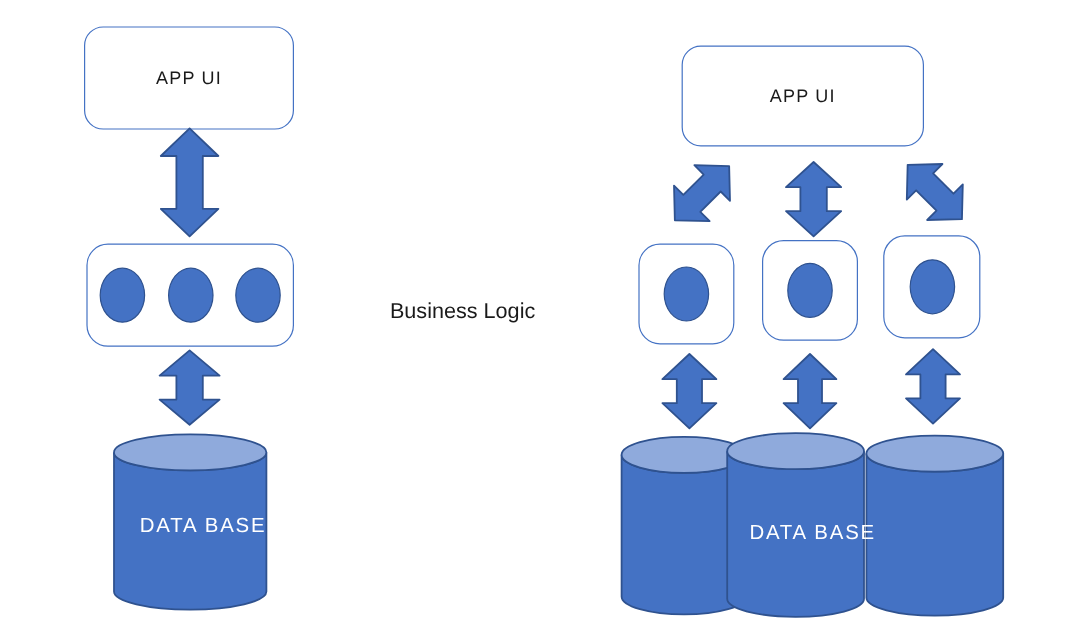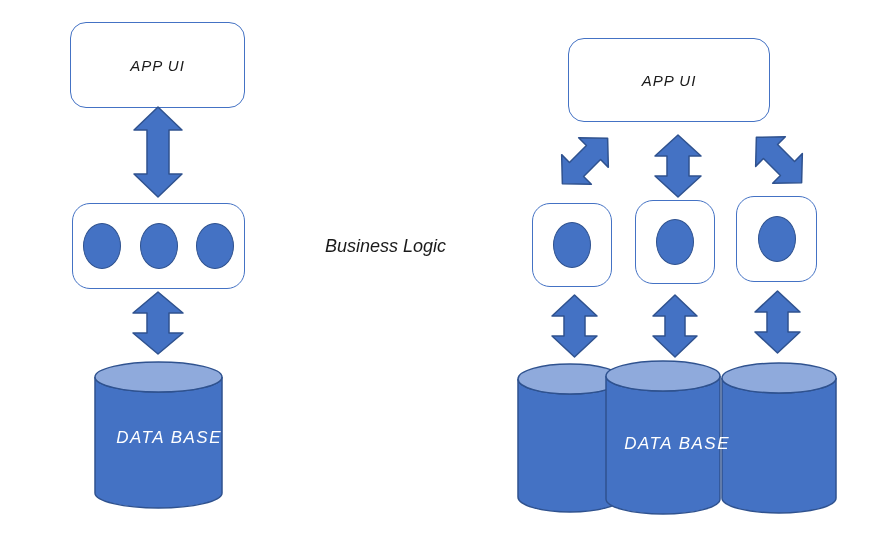--- a/index.html
+++ b/index.html
@@ -7,21 +7,21 @@
     --shape-outline:#2F528F;
     --cylinder-top:#8FAADC;
     --box-border:#4472C4;
     --text-dark:#1a1a1a;
     --text-light:#ffffff;
     --background:#ffffff;
   }
   html,body{margin:0;padding:0;background:var(--background);}
   #canvas{
     position:relative;width:896px;height:536px;background:var(--background);
-    font-family:"Liberation Sans","DejaVu Sans",sans-serif;overflow:hidden;font-style:italic;
+    font-family:"Liberation Sans","DejaVu Sans",sans-serif;overflow:hidden;
   }
   .abs{position:absolute;}
   .rbox{
     background:#fff;border:1.5px solid var(--box-border);border-radius:16px;
     display:flex;align-items:center;justify-content:center;box-sizing:border-box;
   }
   .rbox .label{
     color:var(--text-dark);font-size:15px;letter-spacing:1px;white-space:nowrap;
   }
   .logic-box{
@@ -66,21 +66,21 @@
   </svg>
 
   <div class="abs" style="left:95px;top:362px;width:127px;height:146px;">
     <svg width="127" height="146" viewBox="0 0 127 146">
       <path d="M0,15 L0,131 A63.5,15 0 0 0 127,131 L127,15 A63.5,15 0 0 1 0,15 Z" fill="var(--shape-fill)" stroke="var(--shape-outline)" stroke-width="1.5"></path>
       <ellipse cx="63.5" cy="15" rx="63.5" ry="15" fill="var(--cylinder-top)" stroke="var(--shape-outline)" stroke-width="1.5"></ellipse>
     </svg>
     <div class="abs db-label" style="left:0;top:66px;width:127px;">DATA BASE</div>
   </div>
 
-  <div class="abs free-label" style="left:313px;top:236px;width:145px;">Business Logic</div>
+  <div class="abs free-label" style="left:313px;top:249px;width:145px;">Business Logic</div>
 
   <div class="abs rbox" style="left:568px;top:38px;width:202px;height:84px;">
     <span class="label">APP UI</span>
   </div>
 
   <svg class="abs" style="left:564px;top:129px;transform:rotate(45deg);" width="42" height="64" viewBox="0 0 42 64">
     <polygon points="21,0 42,20 31,20 31,44 42,44 21,64 0,44 11,44 11,20 0,20" fill="var(--shape-fill)" stroke="var(--shape-outline)" stroke-width="1.5" stroke-linejoin="round"></polygon>
   </svg>
 
   <svg class="abs" style="left:655px;top:135px;" width="46" height="62" viewBox="0 0 46 62">

